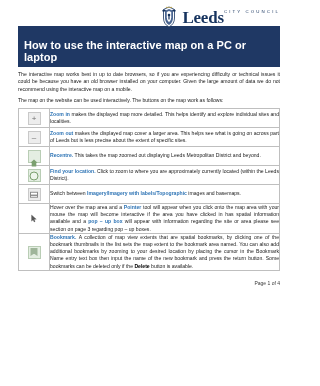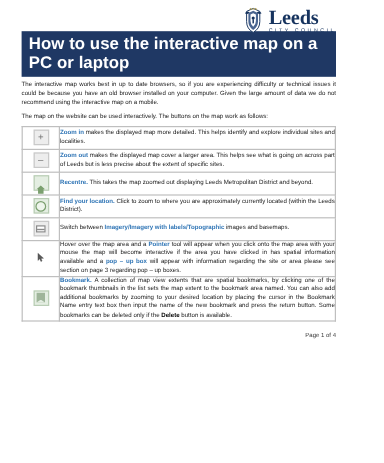--- a/index.html
+++ b/index.html
@@ -38,21 +38,21 @@
     gap: 3px;
   }
   .crest {
     width: 20px;
     height: 22px;
     position: relative;
     flex: 0 0 auto;
   }
   .logo-text {
     display: flex;
-    flex-direction: column;
+    flex-direction: row;
     line-height: 1;
   }
   .logo-leeds {
     font-family: "Liberation Serif", serif;
     font-size: 17px;
     font-weight: bold;
     color: #16335e;
     letter-spacing: -0.2px;
     line-height: 17px;
   }
@@ -61,23 +61,23 @@
     font-size: 4.4px;
     letter-spacing: 2.1px;
     color: #16335e;
     margin-top: 1px;
   }
 
   
   .heading-bar {
     background: #1f3864;
     color: #ffffff;
-    font-size: 14px;
+    font-size: 11px;
     font-weight: bold;
-    padding: 2px 6px 4px 6px;
+    padding: 13px 6px 4px 6px;
     margin: 0 18px;
     letter-spacing: 0.05px;
   }
   .intro {
     margin: 4px 18px 0 18px;
     font-size: 5.1px;
     line-height: 7.3px;
     color: #1a1a1a;
     text-align: justify;
   }

